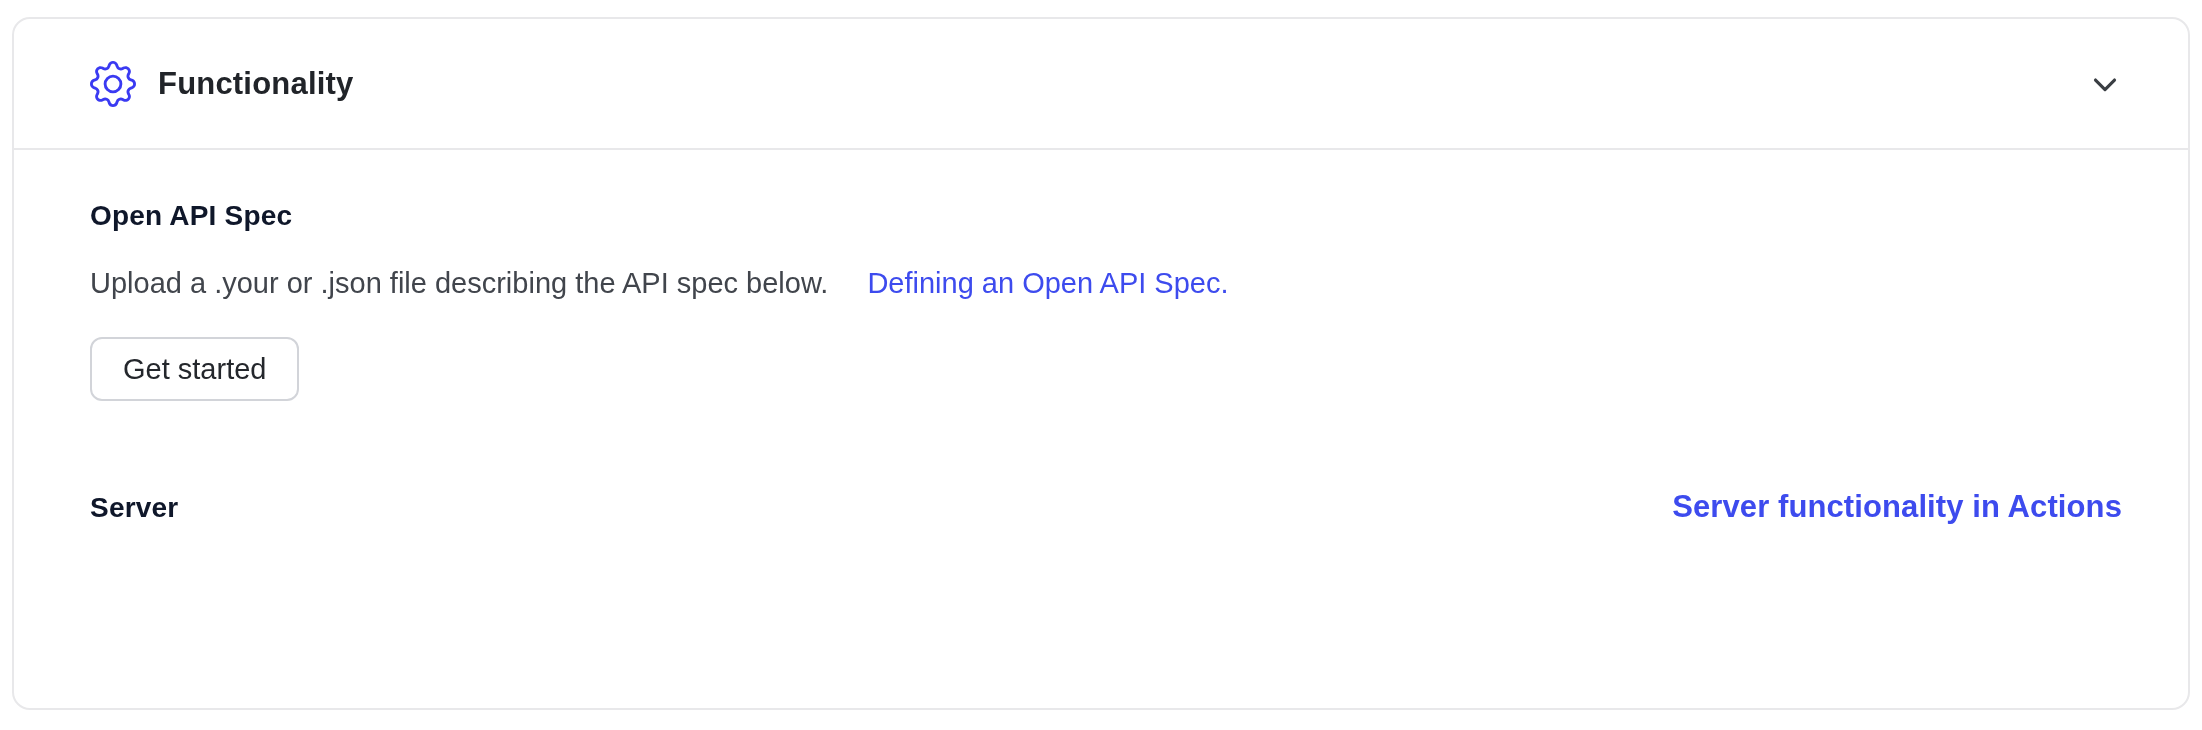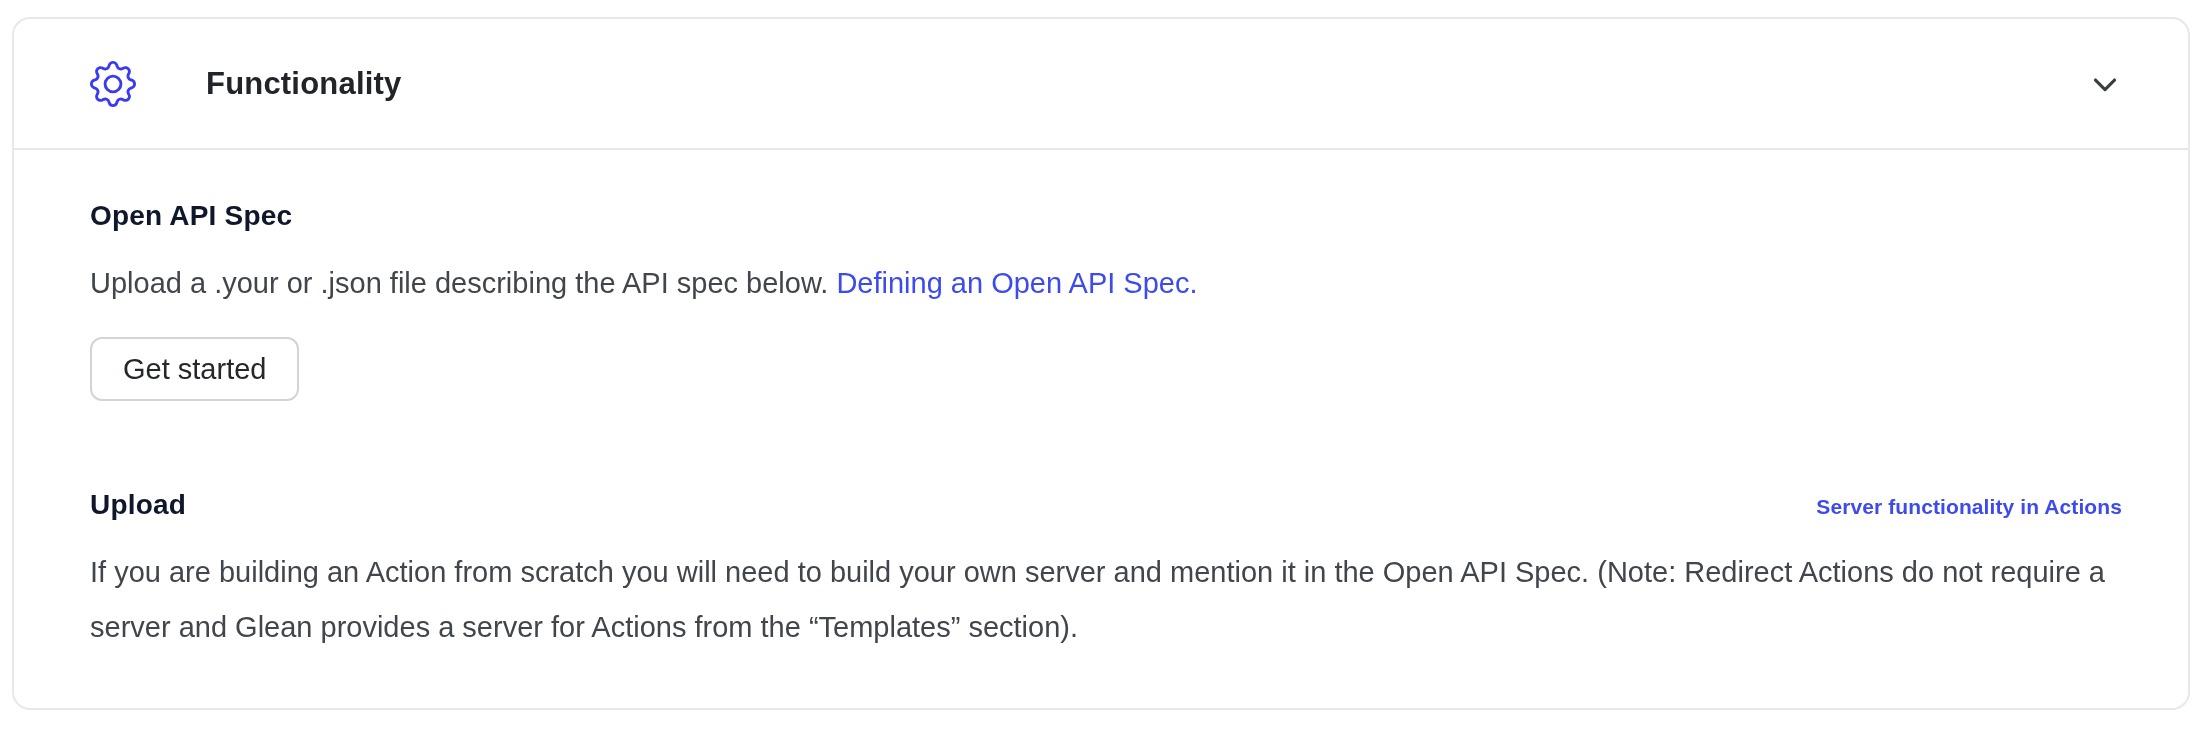--- a/index.html
+++ b/index.html
@@ -21,21 +21,20 @@
     border: 2px solid #E8E8EA;
     border-radius: 18px;
   }
   .card-header {
     height: 131px;
     display: flex;
     align-items: center;
     padding: 0 64px 0 76px;
     border-bottom: 2px solid #E8E8EA;
     cursor: pointer;
-    gap: 48px;
   }
   .gear-wrap { width: 46px; height: 46px; flex: 0 0 auto; }
   .gear-wrap svg { width: 46px; height: 46px; display: block; }
   .card-title {
     font-size: 31px;
     font-weight: 600;
     color: #212429;
     margin: 0 0 0 22px;
     letter-spacing: 0.2px;
   }
@@ -54,20 +53,21 @@
   .section-desc {
     font-size: 29px;
     color: #41454C;
     line-height: 55px;
     margin: 24px 0 0 0;
   }
   a.link {
     color: #3D4BEE;
     text-decoration: none;
     cursor: pointer;
+    margin-left: 31px;
   }
   .get-started-btn {
     margin-top: 26px;
     height: 64px;
     padding: 0 31px;
     font-family: "Liberation Sans", "DejaVu Sans", sans-serif;
     font-size: 29px;
     font-weight: 500;
     color: #24272C;
     background: #ffffff;
@@ -75,21 +75,21 @@
     border-radius: 12px;
     cursor: pointer;
   }
   .section-server { margin-top: 88px; }
   .server-row {
     display: flex;
     justify-content: space-between;
     align-items: baseline;
   }
   .server-row a.link {
-    font-size: 21px;
+    font-size: 31px;
     font-weight: 600;
     letter-spacing: 0.1px;
   }
 </style>
 </head>
 <body>
 
 <section class="card">
 
   <header class="card-header">
@@ -110,20 +110,19 @@
   <div class="card-body">
 
     <div class="section">
       <h3 class="section-heading">Open API Spec</h3>
       <p class="section-desc"><span>Upload a .your or .json file describing the API spec below. </span><a class="link" href="#">Defining an Open API Spec.</a></p>
       <button class="get-started-btn">Get started</button>
     </div>
 
     <div class="section section-server">
       <div class="server-row">
-        <h3 class="section-heading">Upload</h3>
+        <h3 class="section-heading">Server</h3>
         <a class="link" href="#">Server functionality in Actions</a>
       </div>
-      <p class="section-desc">If you are building an Action from scratch you will need to build your own server and mention it in the Open API Spec. (Note: Redirect Actions do not require a server and Glean provides a server for Actions from the “Templates” section).</p>
     </div>
 
   </div>
 </section>
 
 </body></html>

